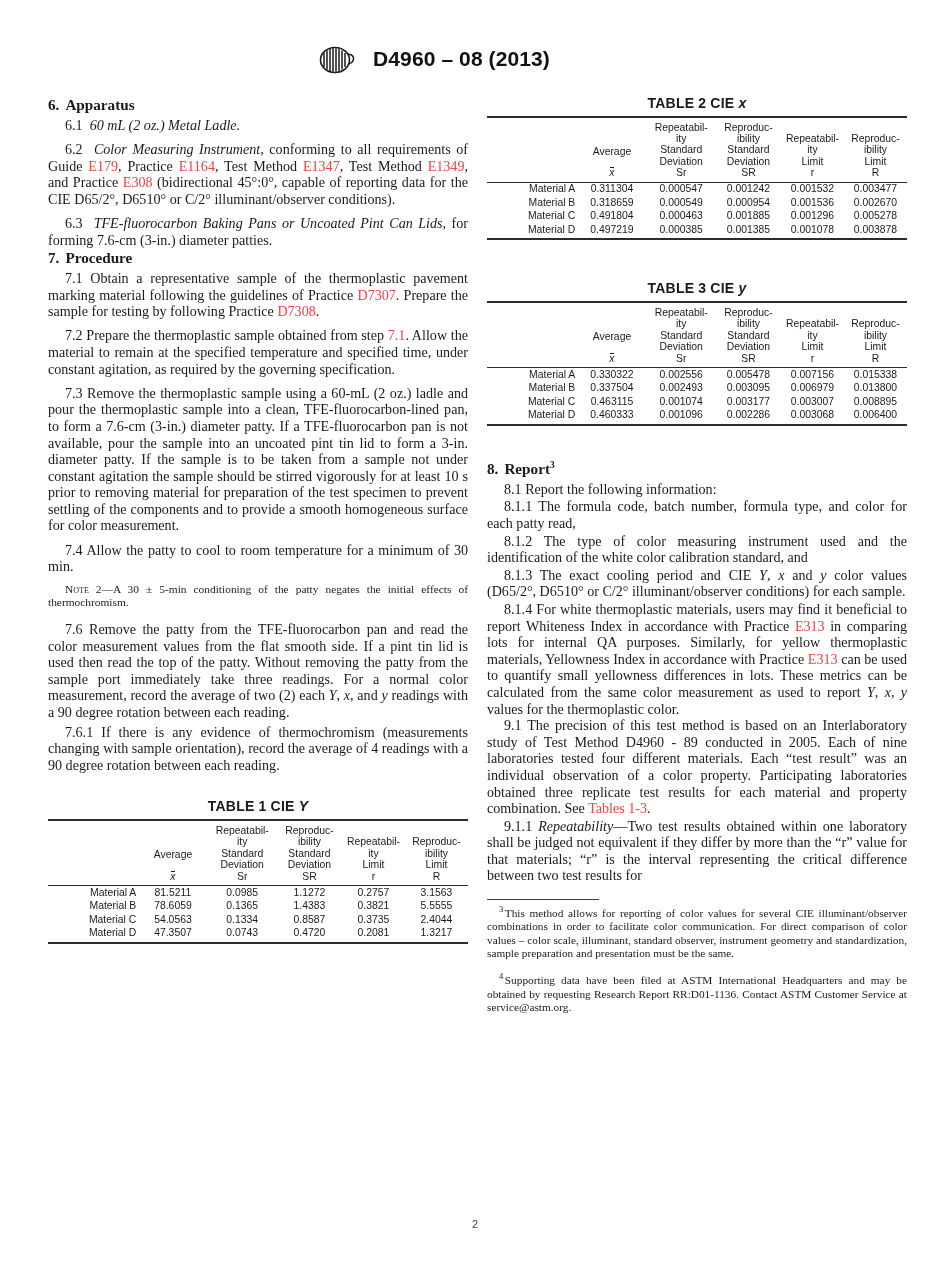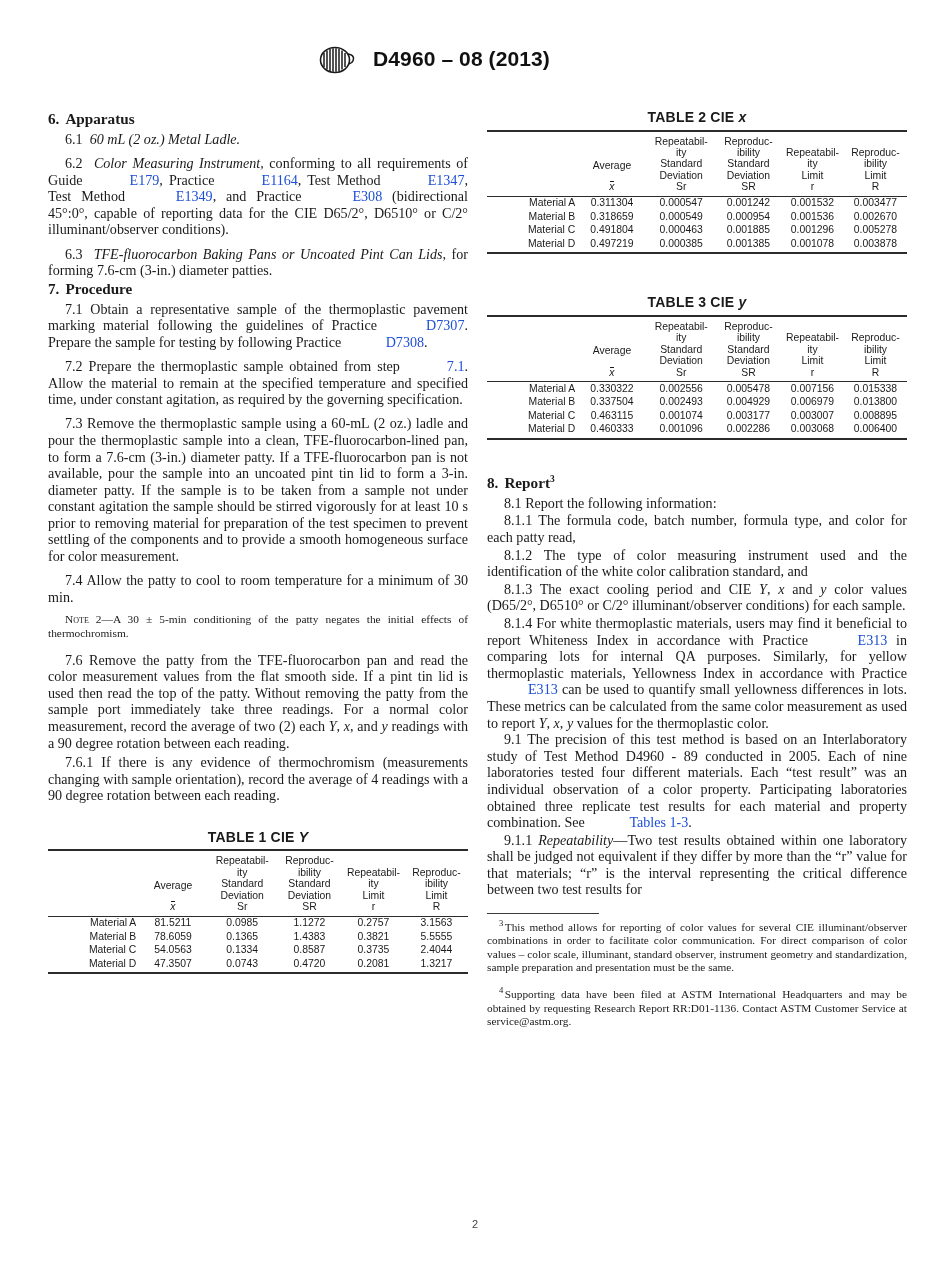--- a/index.html
+++ b/index.html
@@ -46,21 +46,21 @@
     font-weight: bold;
     font-size: 21px;
     letter-spacing: 0.1px;
     color: #111;
     white-space: nowrap;
   }
 
   
   .col {
     position: absolute;
-    top: 109px;
+    top: 95px;
     width: 420px;
     font-size: 14.1px;
     line-height: 16.6px;
   }
   .col-left  { left: 48px;  }
   .col-right { left: 487px; }
 
   h2.sec {
     font-family: "Liberation Serif", serif;
     font-weight: bold;
@@ -77,21 +77,21 @@
     padding: 0;
     text-align: justify;
     text-indent: 17px;
     -webkit-hyphens: none;
     hyphens: none;
   }
   p.para + p.para { margin-top: 7.5px; }
   p.tight { margin-top: 0 !important; }
 
   .it { font-style: italic; }
-  .lnk { color: #1d4ed8; margin-left: 41px; }
+  .lnk { color: #ef4444; }
   .sup { font-size: 9.5px; vertical-align: super; line-height: 0; }
 
   .note {
     font-size: 11.4px;
     line-height: 13.4px;
     text-align: justify;
     text-indent: 17px;
     margin-top: 8px;
   }
   .note .nlabel {
@@ -417,21 +417,21 @@
             <td>0.330322</td>
             <td>0.002556</td>
             <td>0.005478</td>
             <td>0.007156</td>
             <td>0.015338</td>
           </tr>
           <tr>
             <td class="rowlabel">Material B</td>
             <td>0.337504</td>
             <td>0.002493</td>
-            <td>0.004929</td>
+            <td>0.003095</td>
             <td>0.006979</td>
             <td>0.013800</td>
           </tr>
           <tr>
             <td class="rowlabel">Material C</td>
             <td>0.463115</td>
             <td>0.001074</td>
             <td>0.003177</td>
             <td>0.003007</td>
             <td>0.008895</td>

